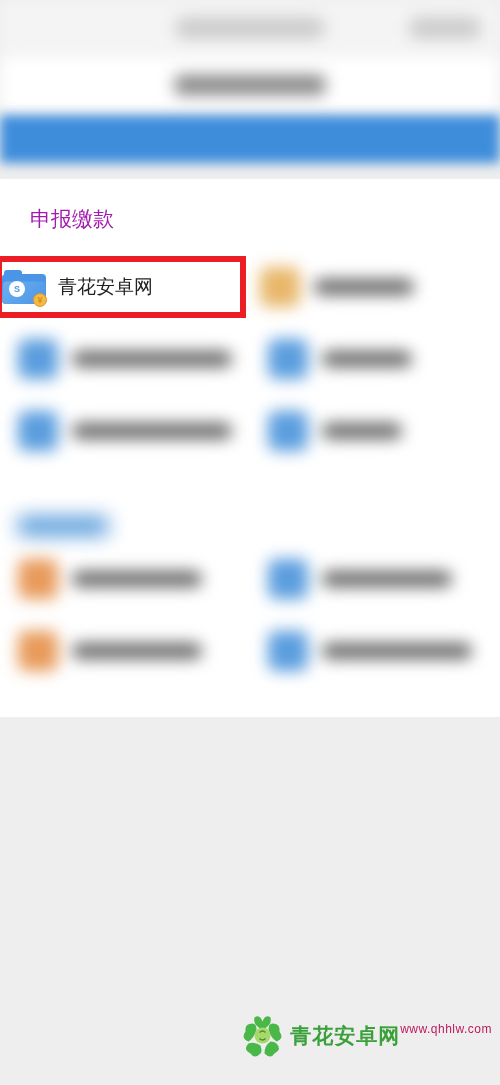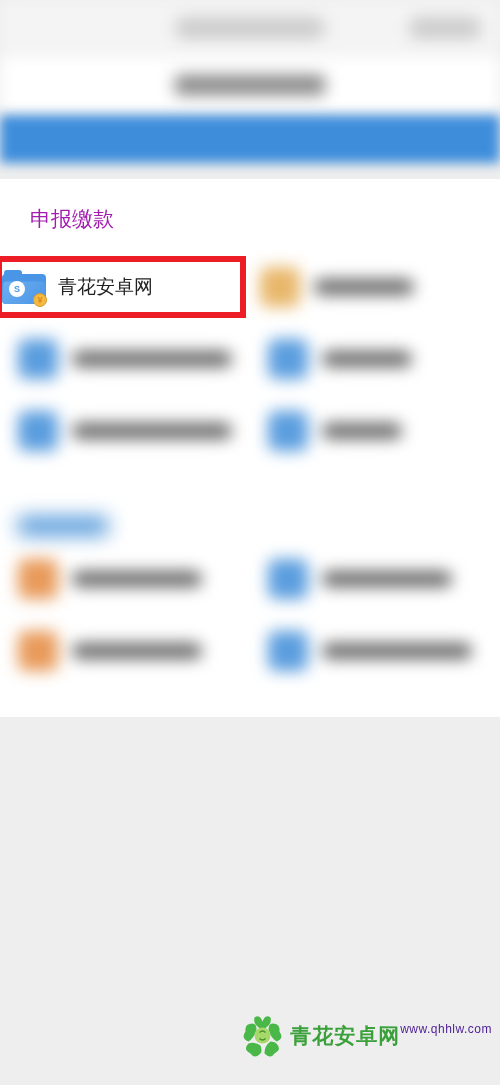--- a/index.html
+++ b/index.html
@@ -38,21 +38,21 @@
     .folder-back { position: absolute; width: 44px; height: 30px; background: #4a95e6; border-radius: 4px; bottom: 0; }
     .folder-tab { position: absolute; width: 18px; height: 10px; background: #4a95e6; border-radius: 3px 3px 0 0; top: 0; left: 2px; }
     .folder-front { position: absolute; width: 44px; height: 24px; background: linear-gradient(135deg, #6db0f0, #4a95e6); border-radius: 4px; bottom: 0; transform: perspective(60px) rotateX(8deg); transform-origin: bottom; }
     .folder-circle { position: absolute; width: 16px; height: 16px; background: #fff; border-radius: 50%; left: 7px; top: 11px; display: flex; align-items: center; justify-content: center; font-size: 9px; color: #4a95e6; font-weight: bold; }
     .folder-coin { position: absolute; width: 14px; height: 14px; background: #f5b942; border: 1.5px solid #d89a2a; border-radius: 50%; right: -3px; bottom: -3px; display:flex;align-items:center;justify-content:center; color:#d88a1a; font-size:9px; font-weight:bold;}
     
     .watermark { position: absolute; bottom: 22px; right: 8px; display: flex; align-items: center; gap: 0px; }
     .wm-logo { width: 55px; height: 55px; position: relative; }
     .wm-text { display: flex; flex-direction: row; }
     .wm-t1 { font-size: 21px; color: #3aa039; font-weight: 600; letter-spacing: 1px; }
-    .wm-t2 { font-size: 12px; color: #4c1d95; letter-spacing: 0.5px; }
+    .wm-t2 { font-size: 12px; color: #be185d; letter-spacing: 0.5px; }
   </style>
 </head>
 <body>
 
 <div class="top-blur-1">
   <div class="c"></div>
     <div class="r"></div>
 </div>
 <div class="top-blur-2">
   <div class="t"></div>

